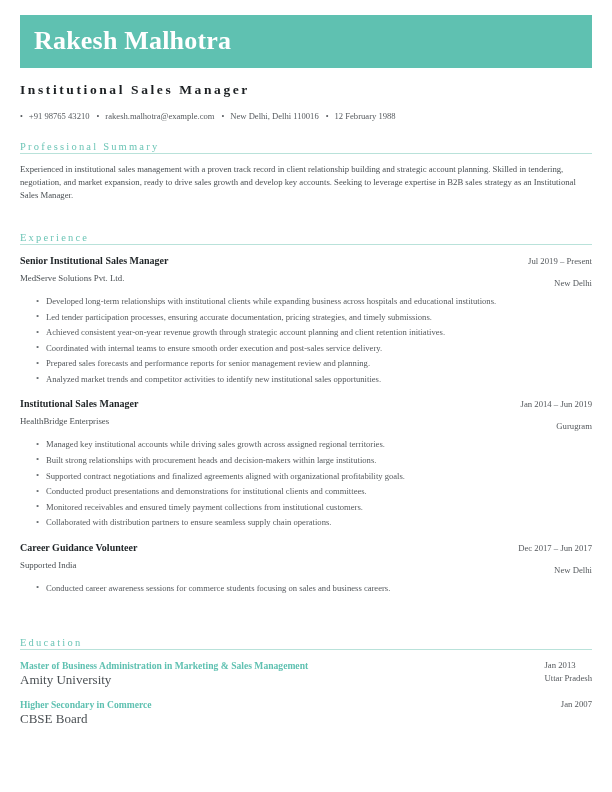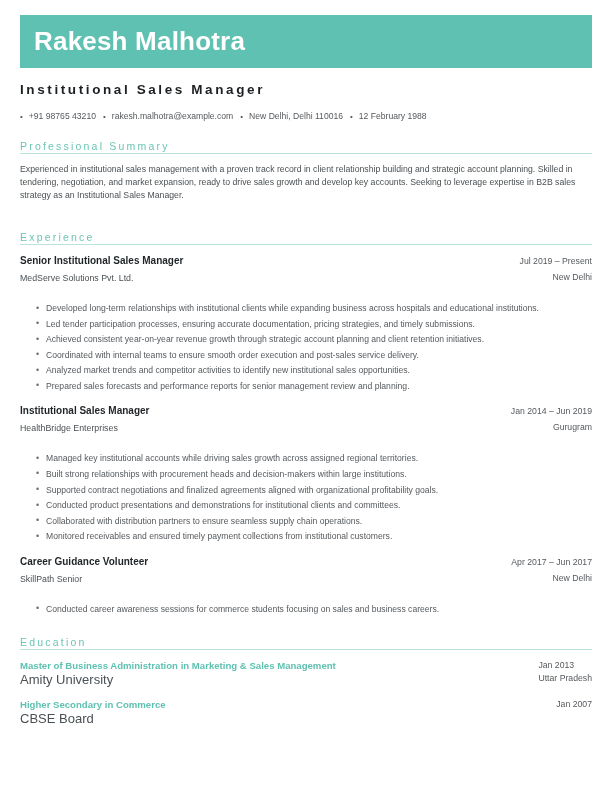--- a/index.html
+++ b/index.html
@@ -15,20 +15,21 @@
     color: #3f4448;
     -webkit-font-smoothing: antialiased;
   }
 
   .page {
     position: relative;
     width: 612px;
     height: 792px;
     background: #ffffff;
     overflow: hidden;
+    font-family: Liberation Serif, serif;
   }
 
   
   .header-bar {
     position: absolute;
     left: 20px;
     top: 15px;
     width: 572px;
     height: 53px;
     background: #5fc1b1;
@@ -137,26 +138,26 @@
   .entry-date {
     font-size: 8.7px;
     color: #55595d;
     line-height: 14px;
   }
 
   .entry-loc {
     font-size: 8.7px;
     color: #55595d;
     line-height: 13px;
-    margin-top: 3px;
+    margin-top: 9px;
   }
 
   .bullets {
     list-style: none;
-    margin-top: 17px;
+    margin-top: 5px;
     padding-left: 16px;
   }
 
   .bullets li {
     position: relative;
     font-size: 8.6px;
     line-height: 13.4px;
     color: #55595d;
     padding-left: 10px;
     margin-bottom: 2.2px;
@@ -243,54 +244,54 @@
           <div class="entry-right">
             <div class="entry-date">Jul 2019 – Present</div>
             <div class="entry-loc">New Delhi</div>
           </div>
         </div>
         <ul class="bullets">
           <li>Developed long-term relationships with institutional clients while expanding business across hospitals and educational institutions.</li>
           <li>Led tender participation processes, ensuring accurate documentation, pricing strategies, and timely submissions.</li>
           <li>Achieved consistent year-on-year revenue growth through strategic account planning and client retention initiatives.</li>
           <li>Coordinated with internal teams to ensure smooth order execution and post-sales service delivery.</li>
+          <li>Prepared sales forecasts and performance reports for senior management review and planning.</li>
           <li>Analyzed market trends and competitor activities to identify new institutional sales opportunities.</li>
-          <li>Prepared sales forecasts and performance reports for senior management review and planning.</li>
         </ul>
       </div>
 
       <div class="entry">
         <div class="entry-head">
           <div class="entry-left">
             <div class="entry-title">Institutional Sales Manager</div>
             <div class="entry-org">HealthBridge Enterprises</div>
           </div>
           <div class="entry-right">
             <div class="entry-date">Jan 2014 – Jun 2019</div>
             <div class="entry-loc">Gurugram</div>
           </div>
         </div>
         <ul class="bullets">
           <li>Managed key institutional accounts while driving sales growth across assigned regional territories.</li>
           <li>Built strong relationships with procurement heads and decision-makers within large institutions.</li>
           <li>Supported contract negotiations and finalized agreements aligned with organizational profitability goals.</li>
           <li>Conducted product presentations and demonstrations for institutional clients and committees.</li>
+          <li>Monitored receivables and ensured timely payment collections from institutional customers.</li>
           <li>Collaborated with distribution partners to ensure seamless supply chain operations.</li>
-          <li>Monitored receivables and ensured timely payment collections from institutional customers.</li>
         </ul>
       </div>
 
       <div class="entry">
         <div class="entry-head">
           <div class="entry-left">
             <div class="entry-title">Career Guidance Volunteer</div>
-            <div class="entry-org">SkillPath Senior</div>
+            <div class="entry-org">Supported India</div>
           </div>
           <div class="entry-right">
-            <div class="entry-date">Apr 2017 – Jun 2017</div>
+            <div class="entry-date">Dec 2017 – Jun 2017</div>
             <div class="entry-loc">New Delhi</div>
           </div>
         </div>
         <ul class="bullets">
           <li>Conducted career awareness sessions for commerce students focusing on sales and business careers.</li>
         </ul>
       </div>
 
     </div>
   </div>

